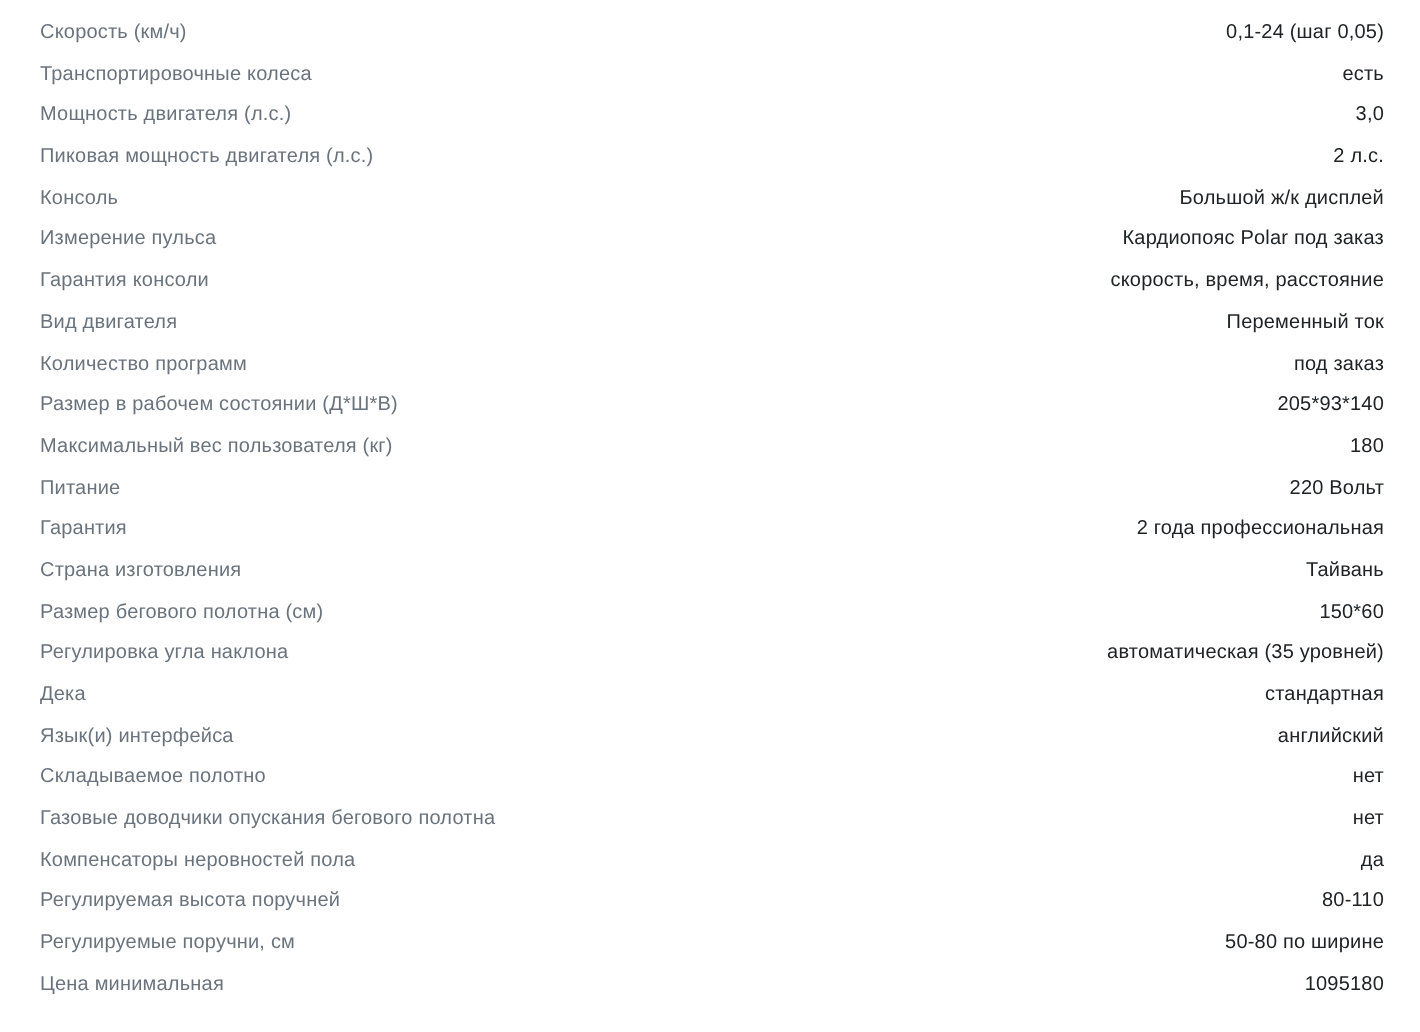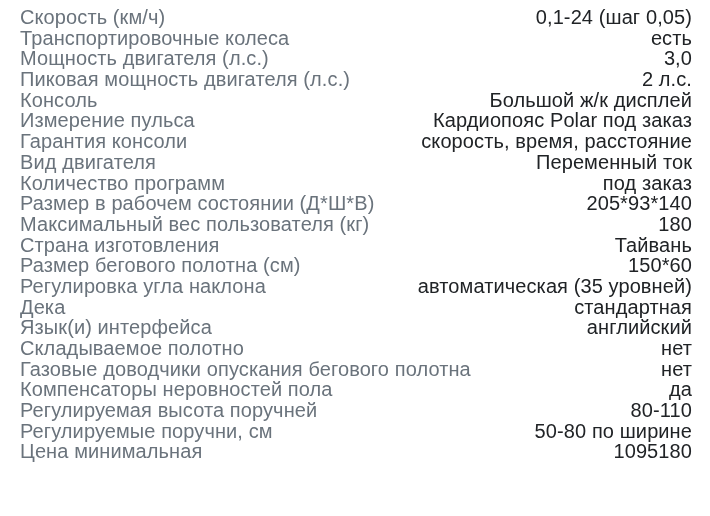--- a/index.html
+++ b/index.html
@@ -17,21 +17,21 @@
     box-sizing: border-box;
     width: 710px;
     padding: 7px 18px 0 20px;
   }
   .spec-row {
     display: flex;
     justify-content: space-between;
     align-items: baseline;
     height: 20.7px;
     line-height: 20.7px;
-    font-size: 20px;
+    font-size: 10px;
     white-space: nowrap;
   }
   .spec-label {
     color: #6a737c;
     font-weight: 400;
     letter-spacing: 0.1px;
   }
   .spec-value {
     color: #202326;
     font-weight: 400;
@@ -92,21 +92,29 @@
     <div class="spec-row">
       <span class="spec-label">Размер в рабочем состоянии (Д*Ш*В)</span>
       <span class="spec-value">205*93*140</span>
     </div>
 
     <div class="spec-row">
       <span class="spec-label">Максимальный вес пользователя (кг)</span>
       <span class="spec-value">180</span>
     </div>
 
+    <div class="spec-row">
+      <span class="spec-label">Питание</span>
+      <span class="spec-value">220 Вольт</span>
+    </div>
 
+    <div class="spec-row">
+      <span class="spec-label">Гарантия</span>
+      <span class="spec-value">2 года профессиональная</span>
+    </div>
 
     <div class="spec-row">
       <span class="spec-label">Страна изготовления</span>
       <span class="spec-value">Тайвань</span>
     </div>
 
     <div class="spec-row">
       <span class="spec-label">Размер бегового полотна (см)</span>
       <span class="spec-value">150*60</span>
     </div>

